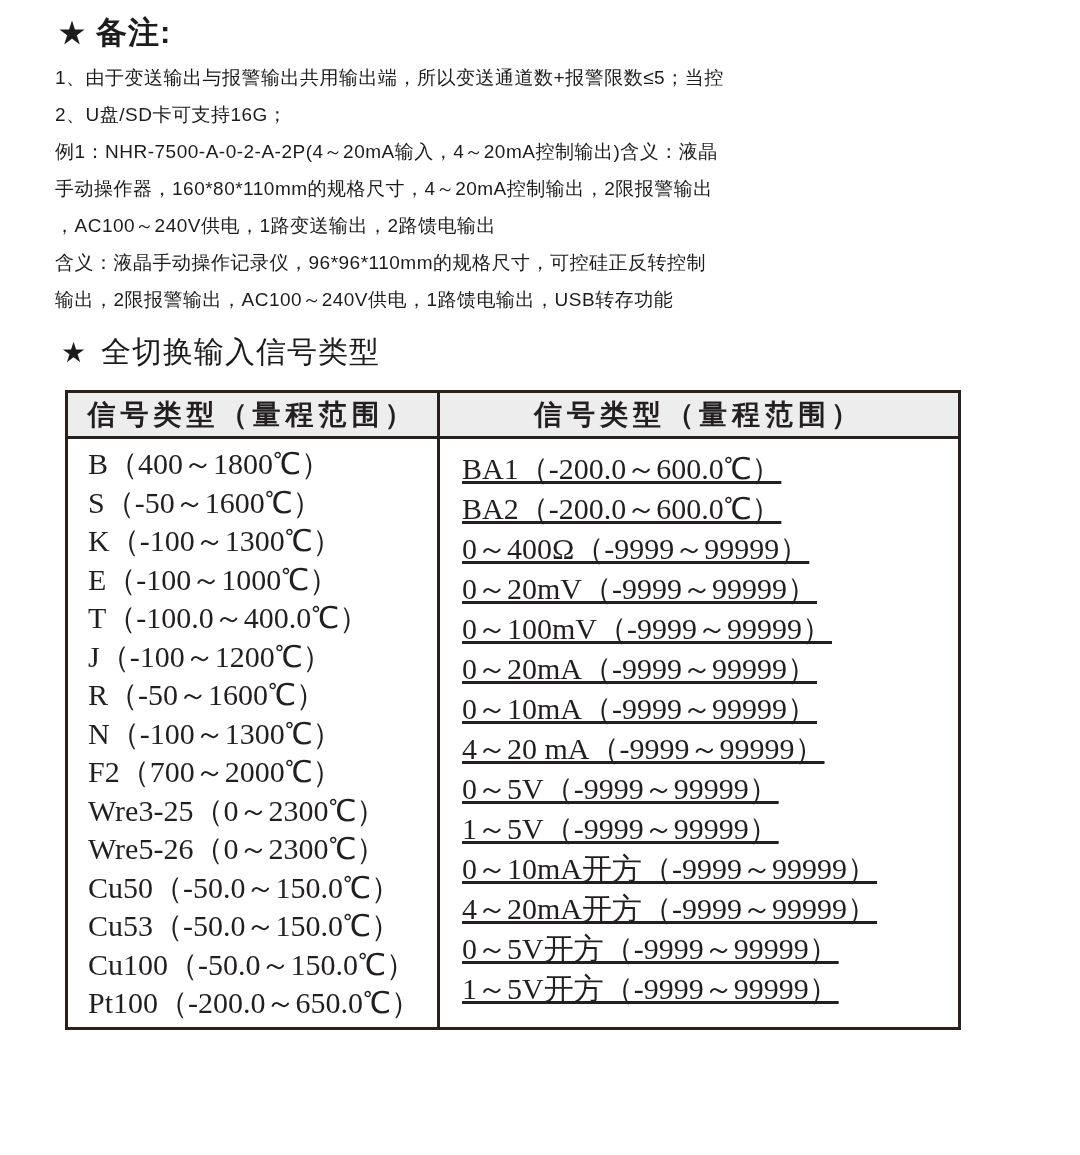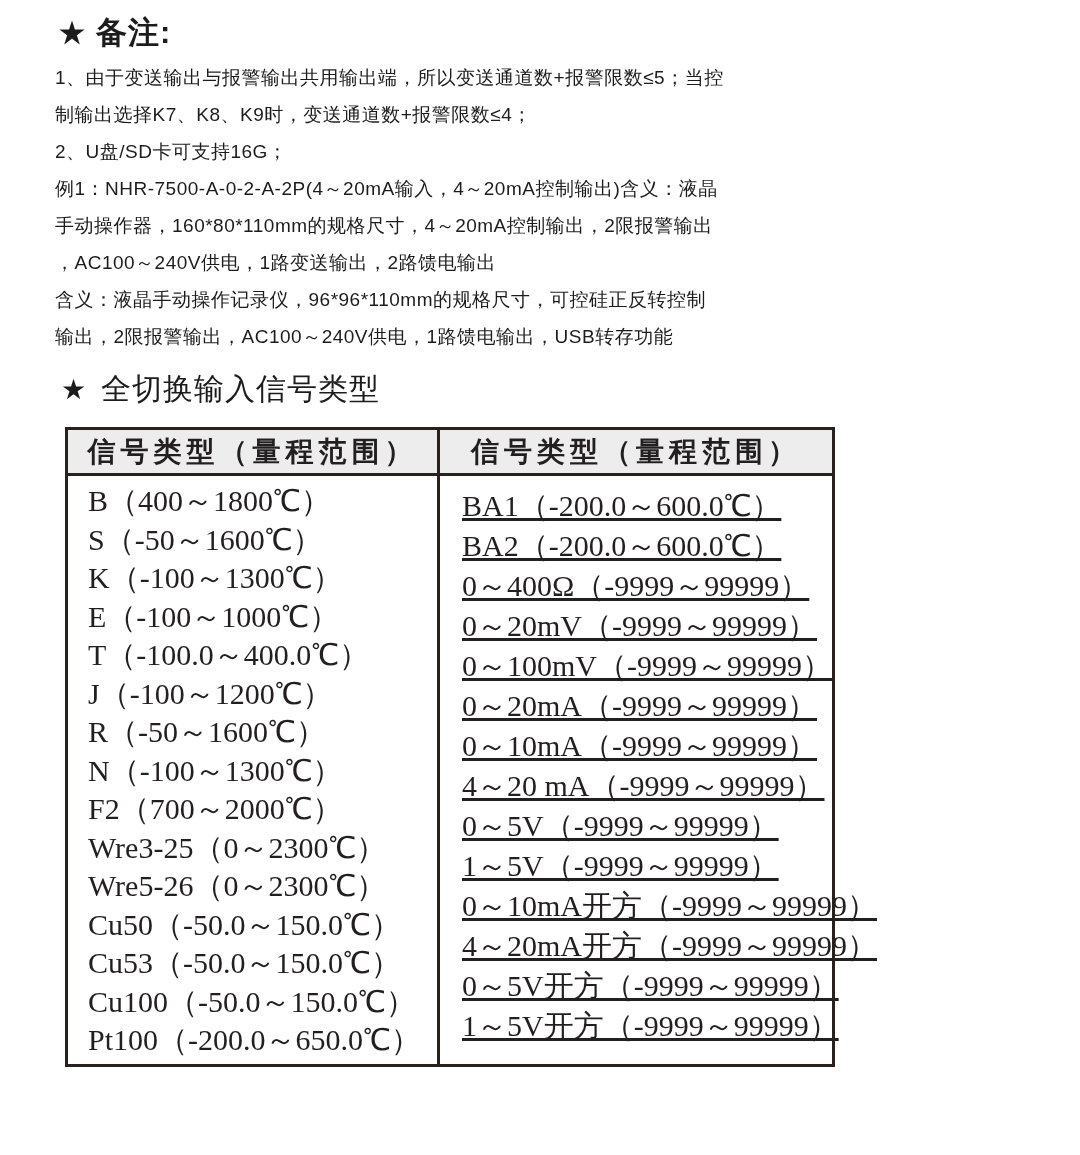--- a/index.html
+++ b/index.html
@@ -25,21 +25,21 @@
   }
 
   .section-title {
     margin: 17px 0 20px 6px;
     font-size: 30px; font-weight: 400; line-height: 34px; letter-spacing: 1px;
   }
   .section-title .star { margin-right: 14px; font-size: 28px; }
 
   table.signal-table {
     margin-left: 10px;
-    width: 770px;
+    width: 896px;
     border-collapse: collapse;
     table-layout: fixed;
     border-radius: 12px;
   }
   table.signal-table, .signal-table th, .signal-table td {
     border: 3px solid #2b211c;
   }
   .signal-table th {
     height: 46px;
     background: #ededed;
@@ -67,21 +67,20 @@
 <body>
 
 <div class="page">
 
   <div class="notes-title">
     <span class="star">★</span><span>备注:</span>
   </div>
 
   <div class="notes-body">
       <div class="note-line">1、由于变送输出与报警输出共用输出端，所以变送通道数+报警限数≤5；当控</div>
-      <div class="note-line">制输出选择K7、K8、K9时，变送通道数+报警限数≤4；</div>
       <div class="note-line">2、U盘/SD卡可支持16G；</div>
       <div class="note-line">例1：NHR-7500-A-0-2-A-2P(4～20mA输入，4～20mA控制输出)含义：液晶</div>
       <div class="note-line">手动操作器，160*80*110mm的规格尺寸，4～20mA控制输出，2限报警输出</div>
       <div class="note-line">，AC100～240V供电，1路变送输出，2路馈电输出</div>
       <div class="note-line">含义：液晶手动操作记录仪，96*96*110mm的规格尺寸，可控硅正反转控制</div>
       <div class="note-line">输出，2限报警输出，AC100～240V供电，1路馈电输出，USB转存功能</div>
     </div>
 
   <div class="section-title">
     <span class="star">★</span><span>全切换输入信号类型</span>

